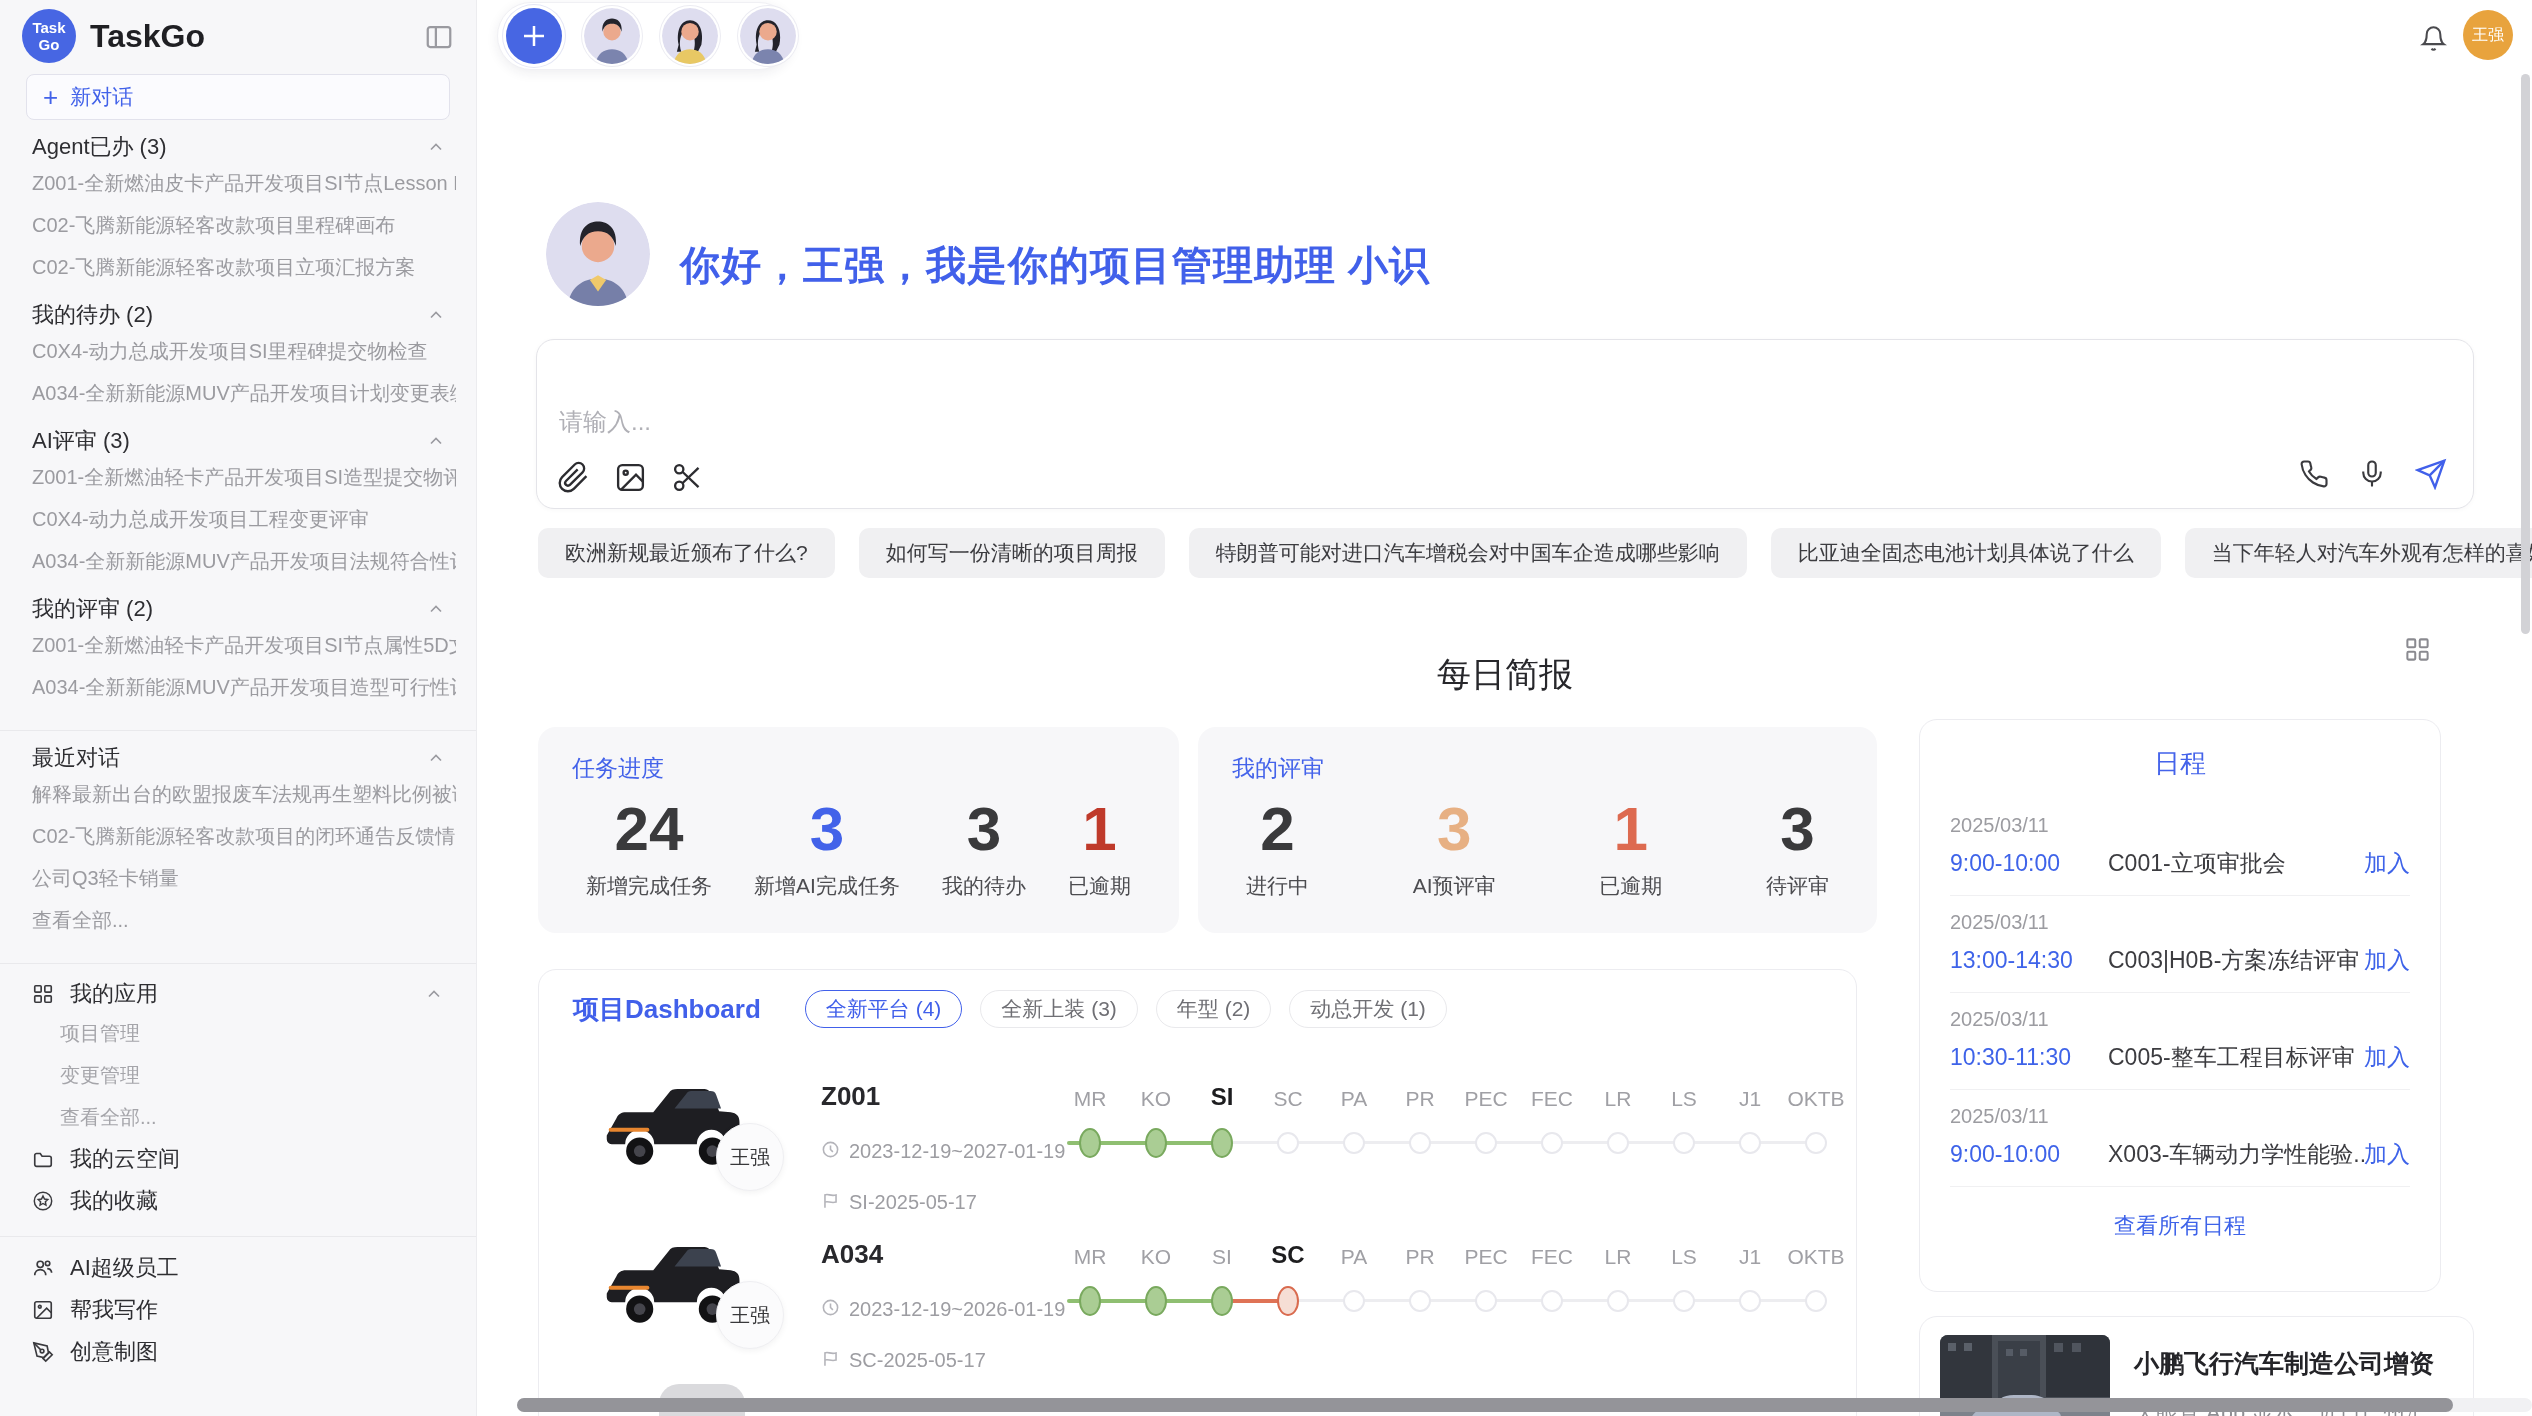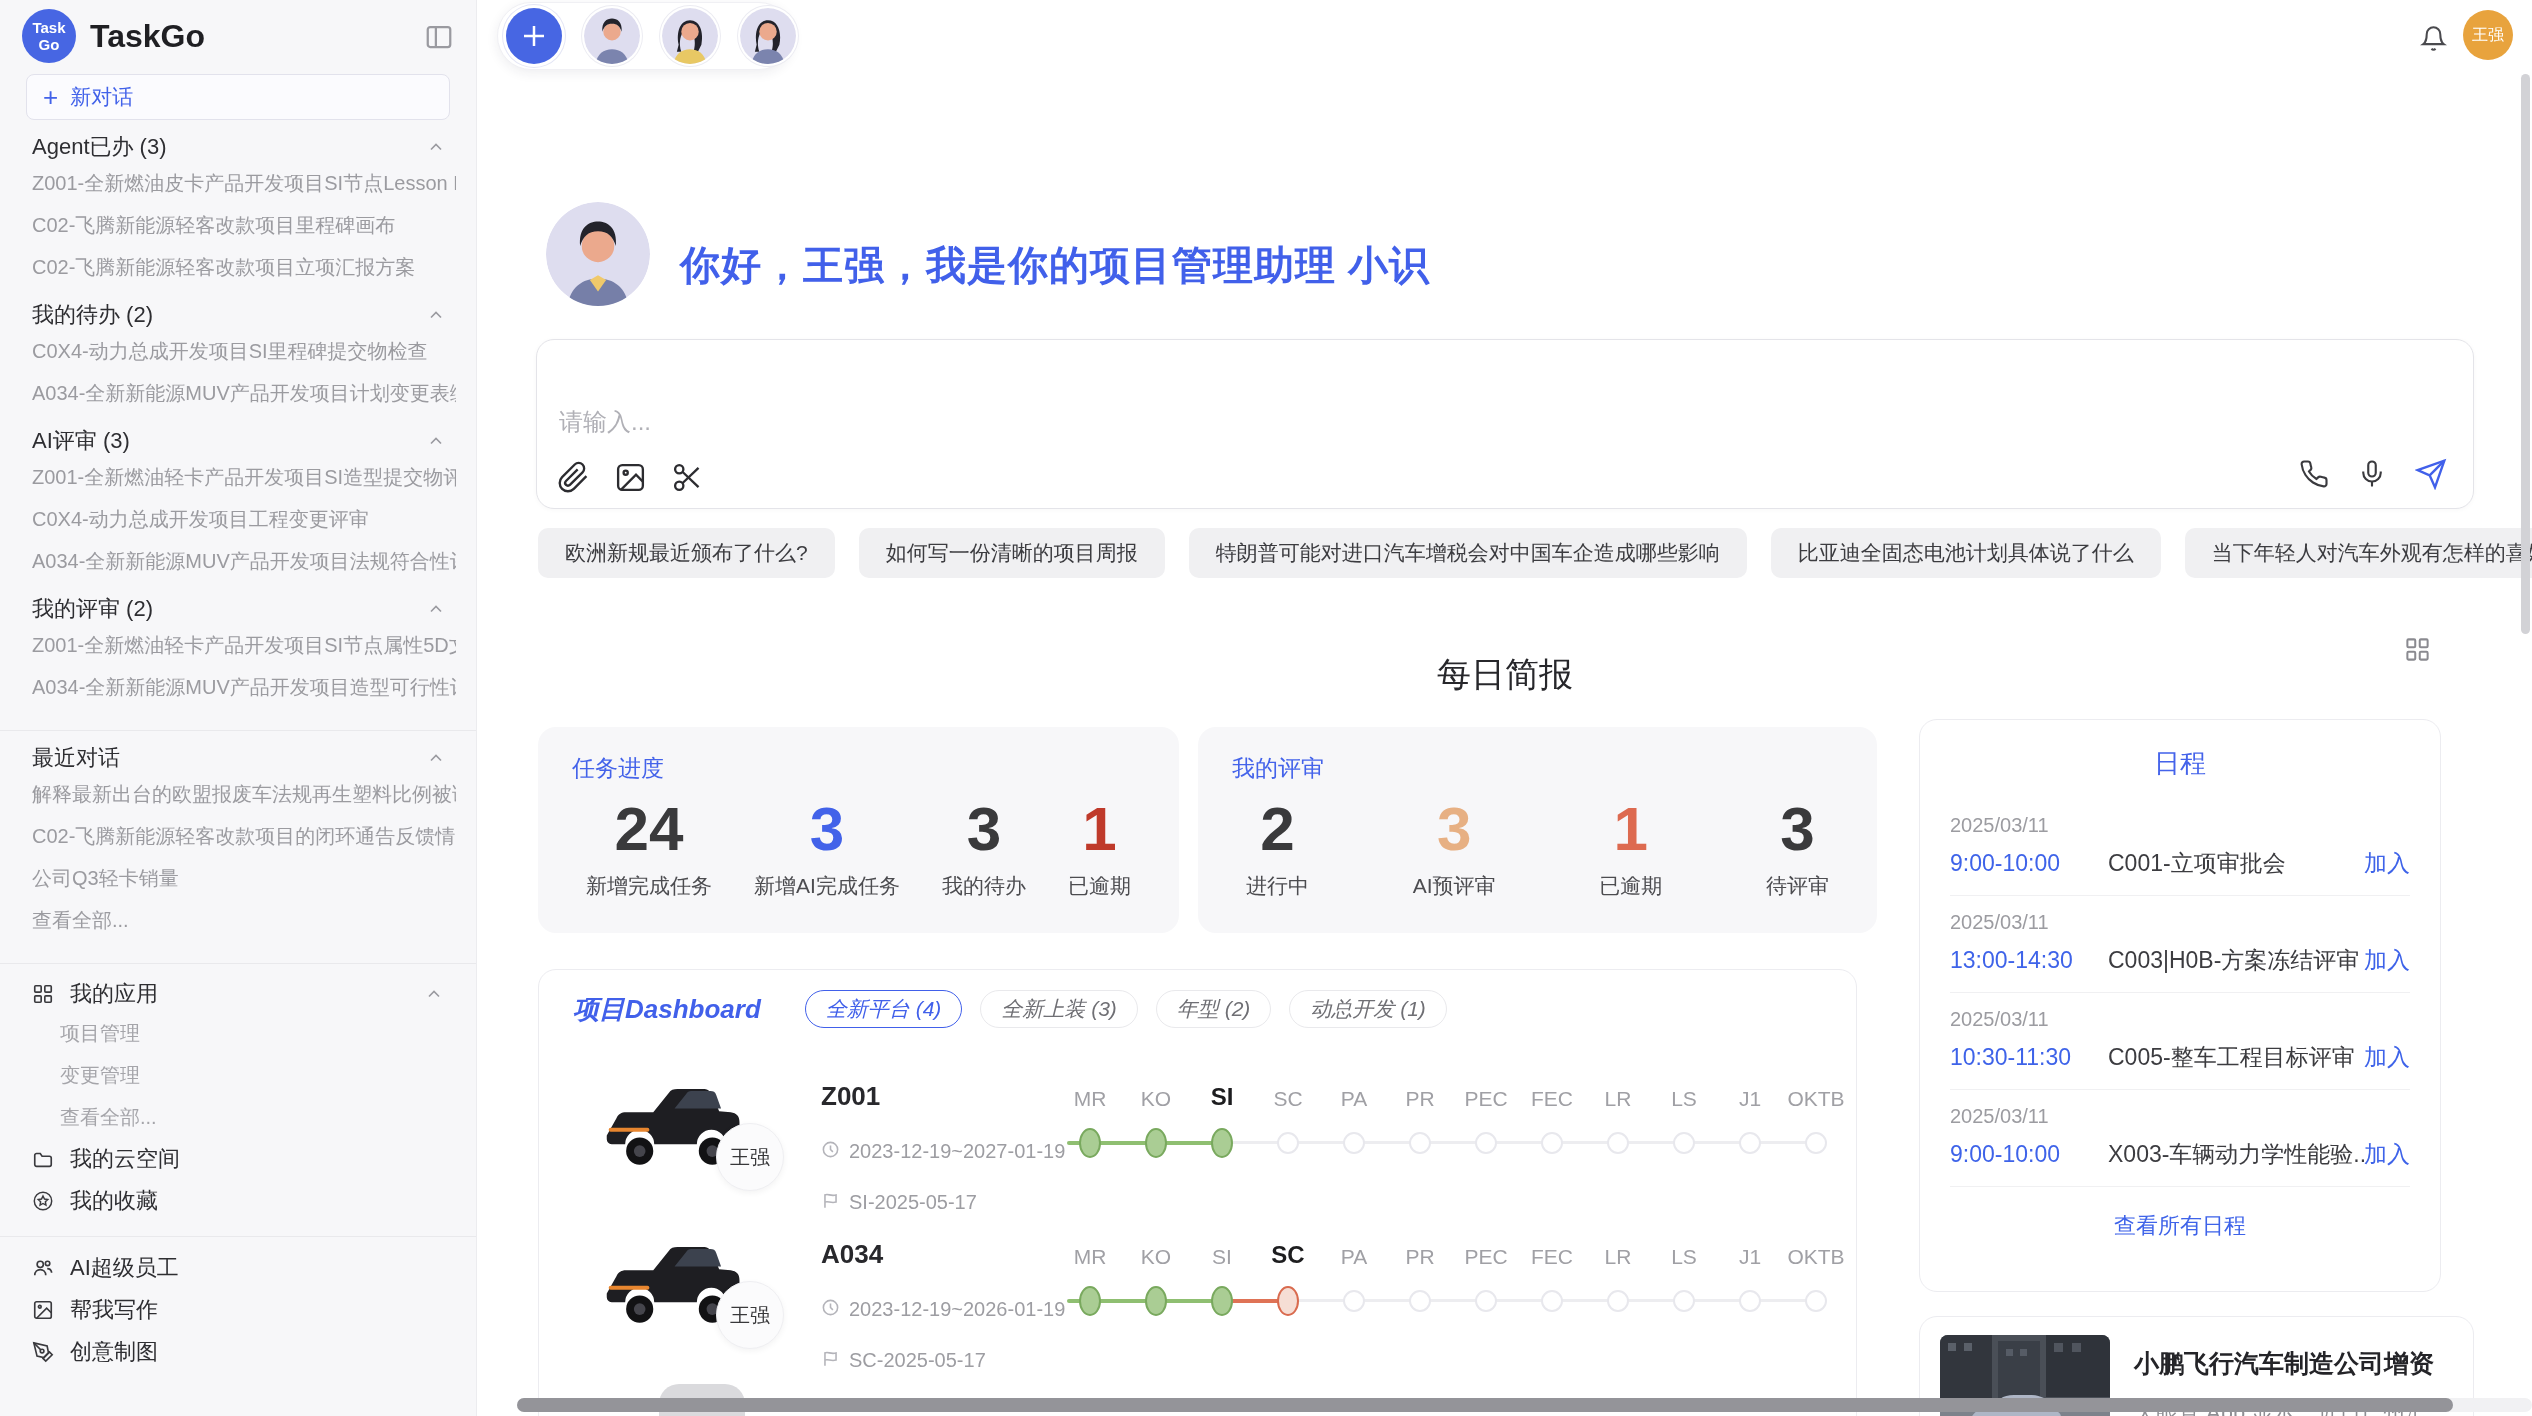--- a/index.html
+++ b/index.html
@@ -66,21 +66,21 @@
   #stat1{left:538px;width:641px;} #stat2{left:1198px;width:679px;}
   .stat-title{font-size:23px;color:#4463ea;font-weight:500;}
   .stat-grid{display:flex;justify-content:space-between;margin-top:4px;padding:0 14px;gap:41px;}
   .stat{display:flex;flex-direction:column;align-items:center;}
   .stat-val{font-size:62px;font-weight:600;line-height:82px;}
   .stat-label{font-size:21px;color:#4c4c50;margin-top:2px;}
 
   
   .dash-card{position:absolute;left:538px;top:969px;width:1319px;height:470px;background:#fff;
              border:1px solid #ececf0;border-radius:18px;box-sizing:border-box;}
-  .dash-header{display:flex;align-items:center;height:78px;padding:0 34px;gap:44px;font-style:italic;}
+  .dash-header{display:flex;align-items:center;height:78px;padding:0 34px;gap:44px;}
   .dash-title{font-size:26px;font-weight:700;color:#4160ea;}
   .tabs{display:flex;gap:18px;}
   .tab{height:38px;line-height:36px;padding:0 20px;border-radius:20px;border:1px solid #e9e9ec;font-size:21px;
        color:#6f6f74;background:#fff;box-sizing:border-box;cursor:pointer;white-space:nowrap;}
   .tab.active{border-color:#4160ea;color:#4160ea;font-weight:500;}
   .proj-row{position:absolute;left:0;width:100%;height:158px;}
   .proj-car{position:absolute;left:60px;top:0;}
   .proj-badge{position:absolute;left:177px;top:56px;width:66px;height:66px;border-radius:50%;background:#fbfbfc;
               border:1px solid #efeff2;box-shadow:0 2px 6px rgba(0,0,0,.05);display:flex;align-items:center;
               justify-content:center;font-size:20px;color:#38383a;z-index:2;}

